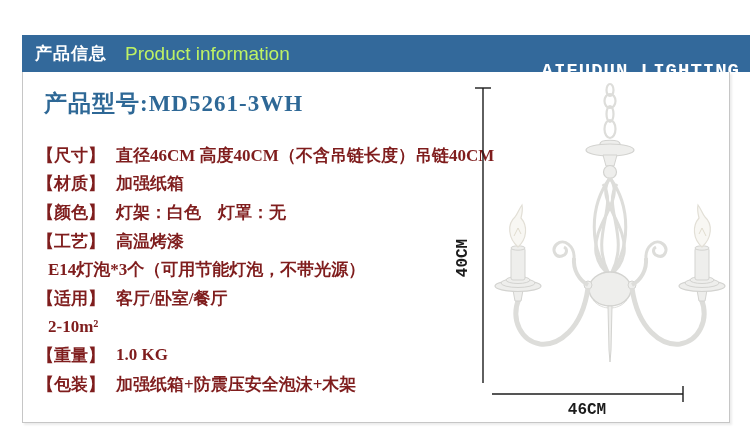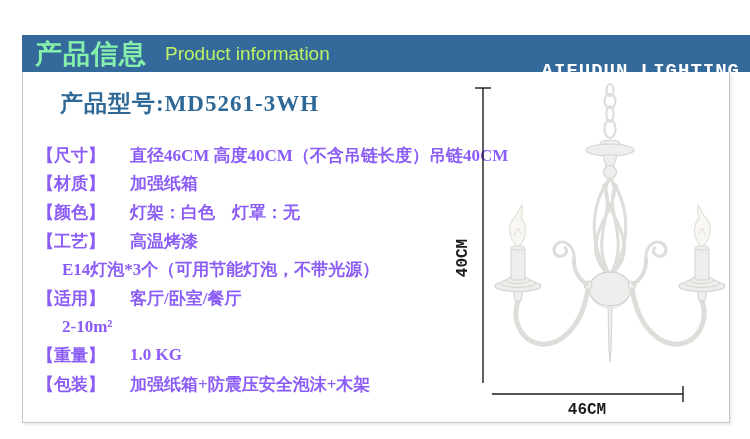--- a/index.html
+++ b/index.html
@@ -5,47 +5,47 @@
   html,body{margin:0;padding:0;}
   body{
     width:750px;height:439px;position:relative;background:#ffffff;overflow:hidden;
     font-family:"Liberation Serif","DejaVu Serif",serif;
   }
   .header-bar{
     position:absolute;left:22px;top:35px;width:728px;height:37px;
     background:#33699B;display:flex;align-items:center;box-sizing:border-box;
   }
   .header-cn{
-    margin-left:13px;font-size:27px;font-weight:bold;color:#86efac;
+    margin-left:13px;font-size:17px;font-weight:bold;color:#ffffff;
     font-family:"Liberation Sans","DejaVu Sans",sans-serif;letter-spacing:1px;
   }
   .header-en{
     margin-left:18px;font-size:19px;color:#bef264;
     font-family:"Liberation Sans","DejaVu Sans",sans-serif;
   }
   .brand{
     margin-left:auto;margin-right:10px;font-size:19px;font-weight:bold;color:#ffffff;
     font-family:"Liberation Mono","DejaVu Sans Mono",monospace;letter-spacing:1px;margin-top:35px;
   }
   .content-box{
     position:absolute;left:22px;top:72px;width:708px;height:351px;box-sizing:border-box;
     background:#ffffff;border:1px solid #c6c6c6;border-top:none;
     box-shadow:2px 2px 2px rgba(0,0,0,0.08);
   }
   .model-title{
     position:absolute;left:44px;top:88px;
-    font-size:23px;font-weight:bold;color:#2E6896;letter-spacing:1px;margin-left:16px;
+    font-size:23px;font-weight:bold;color:#2E6896;letter-spacing:1px;
   }
   .specs{position:absolute;left:37px;top:141px;width:400px;}
   .spec-row{
     display:flex;height:28.6px;align-items:center;
-    font-size:17px;font-weight:bold;color:#8b5cf6;white-space:pre;
+    font-size:17px;font-weight:bold;color:#7f1d1d;white-space:pre;
   }
   .spec-label{flex:none;}
-  .spec-value{margin-left:25px;}
+  .spec-value{margin-left:11px;}
   .figure{position:absolute;left:440px;top:78px;width:300px;height:345px;}
   .dim{stroke:#1c1c1c;stroke-width:1.4;}
   .dim-text{
     font-family:"Liberation Mono","DejaVu Sans Mono",monospace;
     font-size:16px;font-weight:bold;fill:#1c1c1c;
   }
   .metal{stroke:#d3d3d0;fill:#eeeeec;}
   .wire{stroke:#ddddda;fill:none;}
 </style>
 </head>

